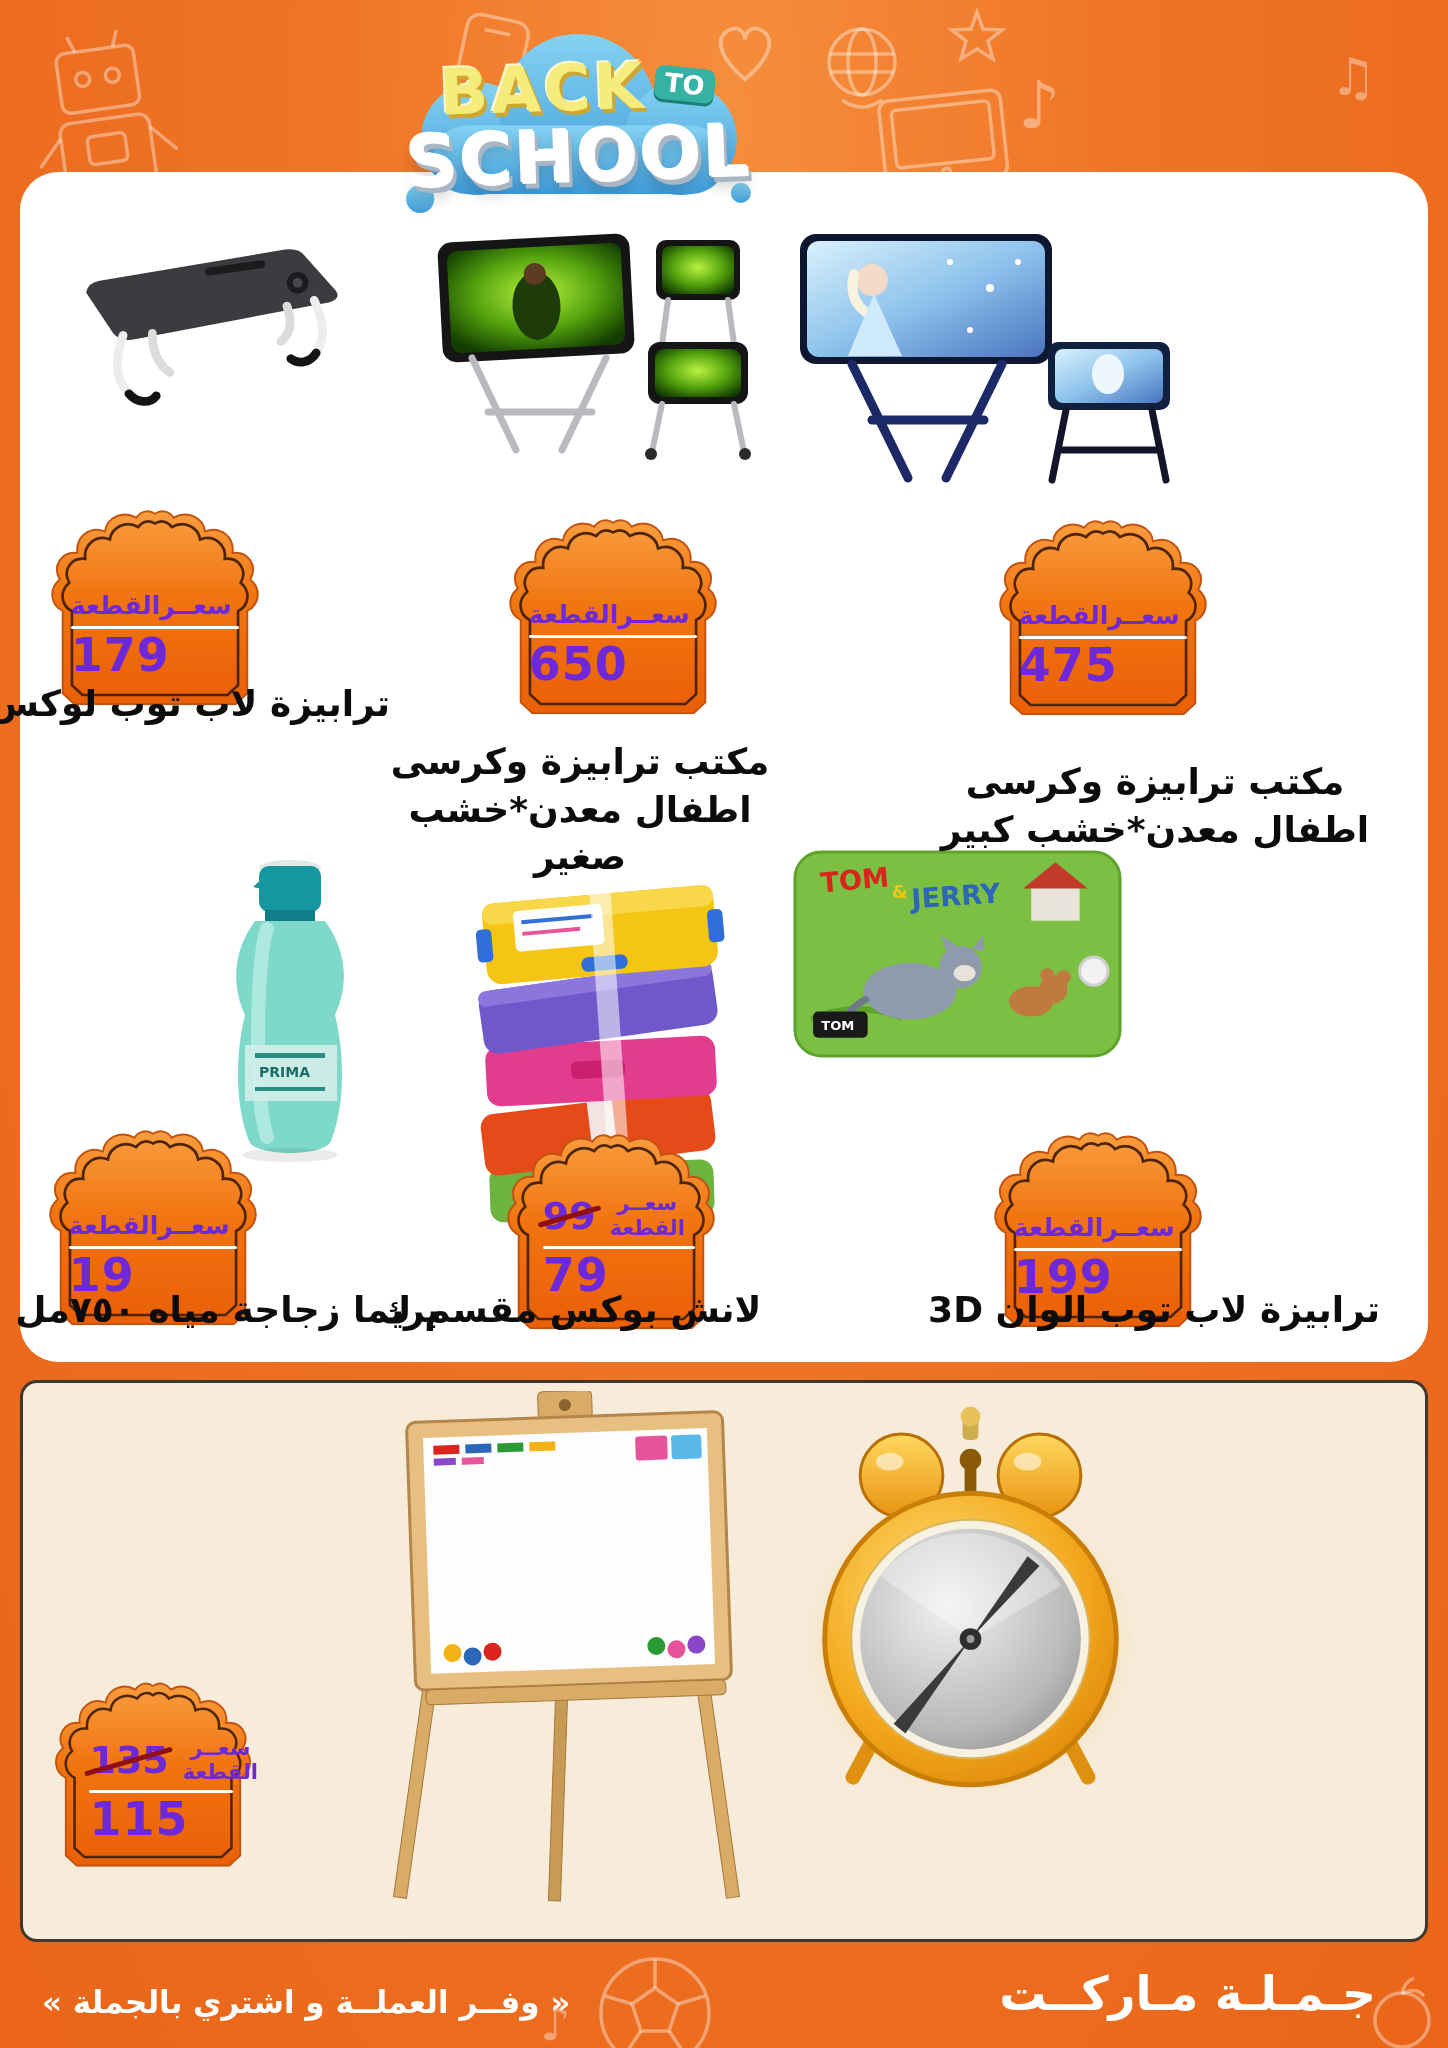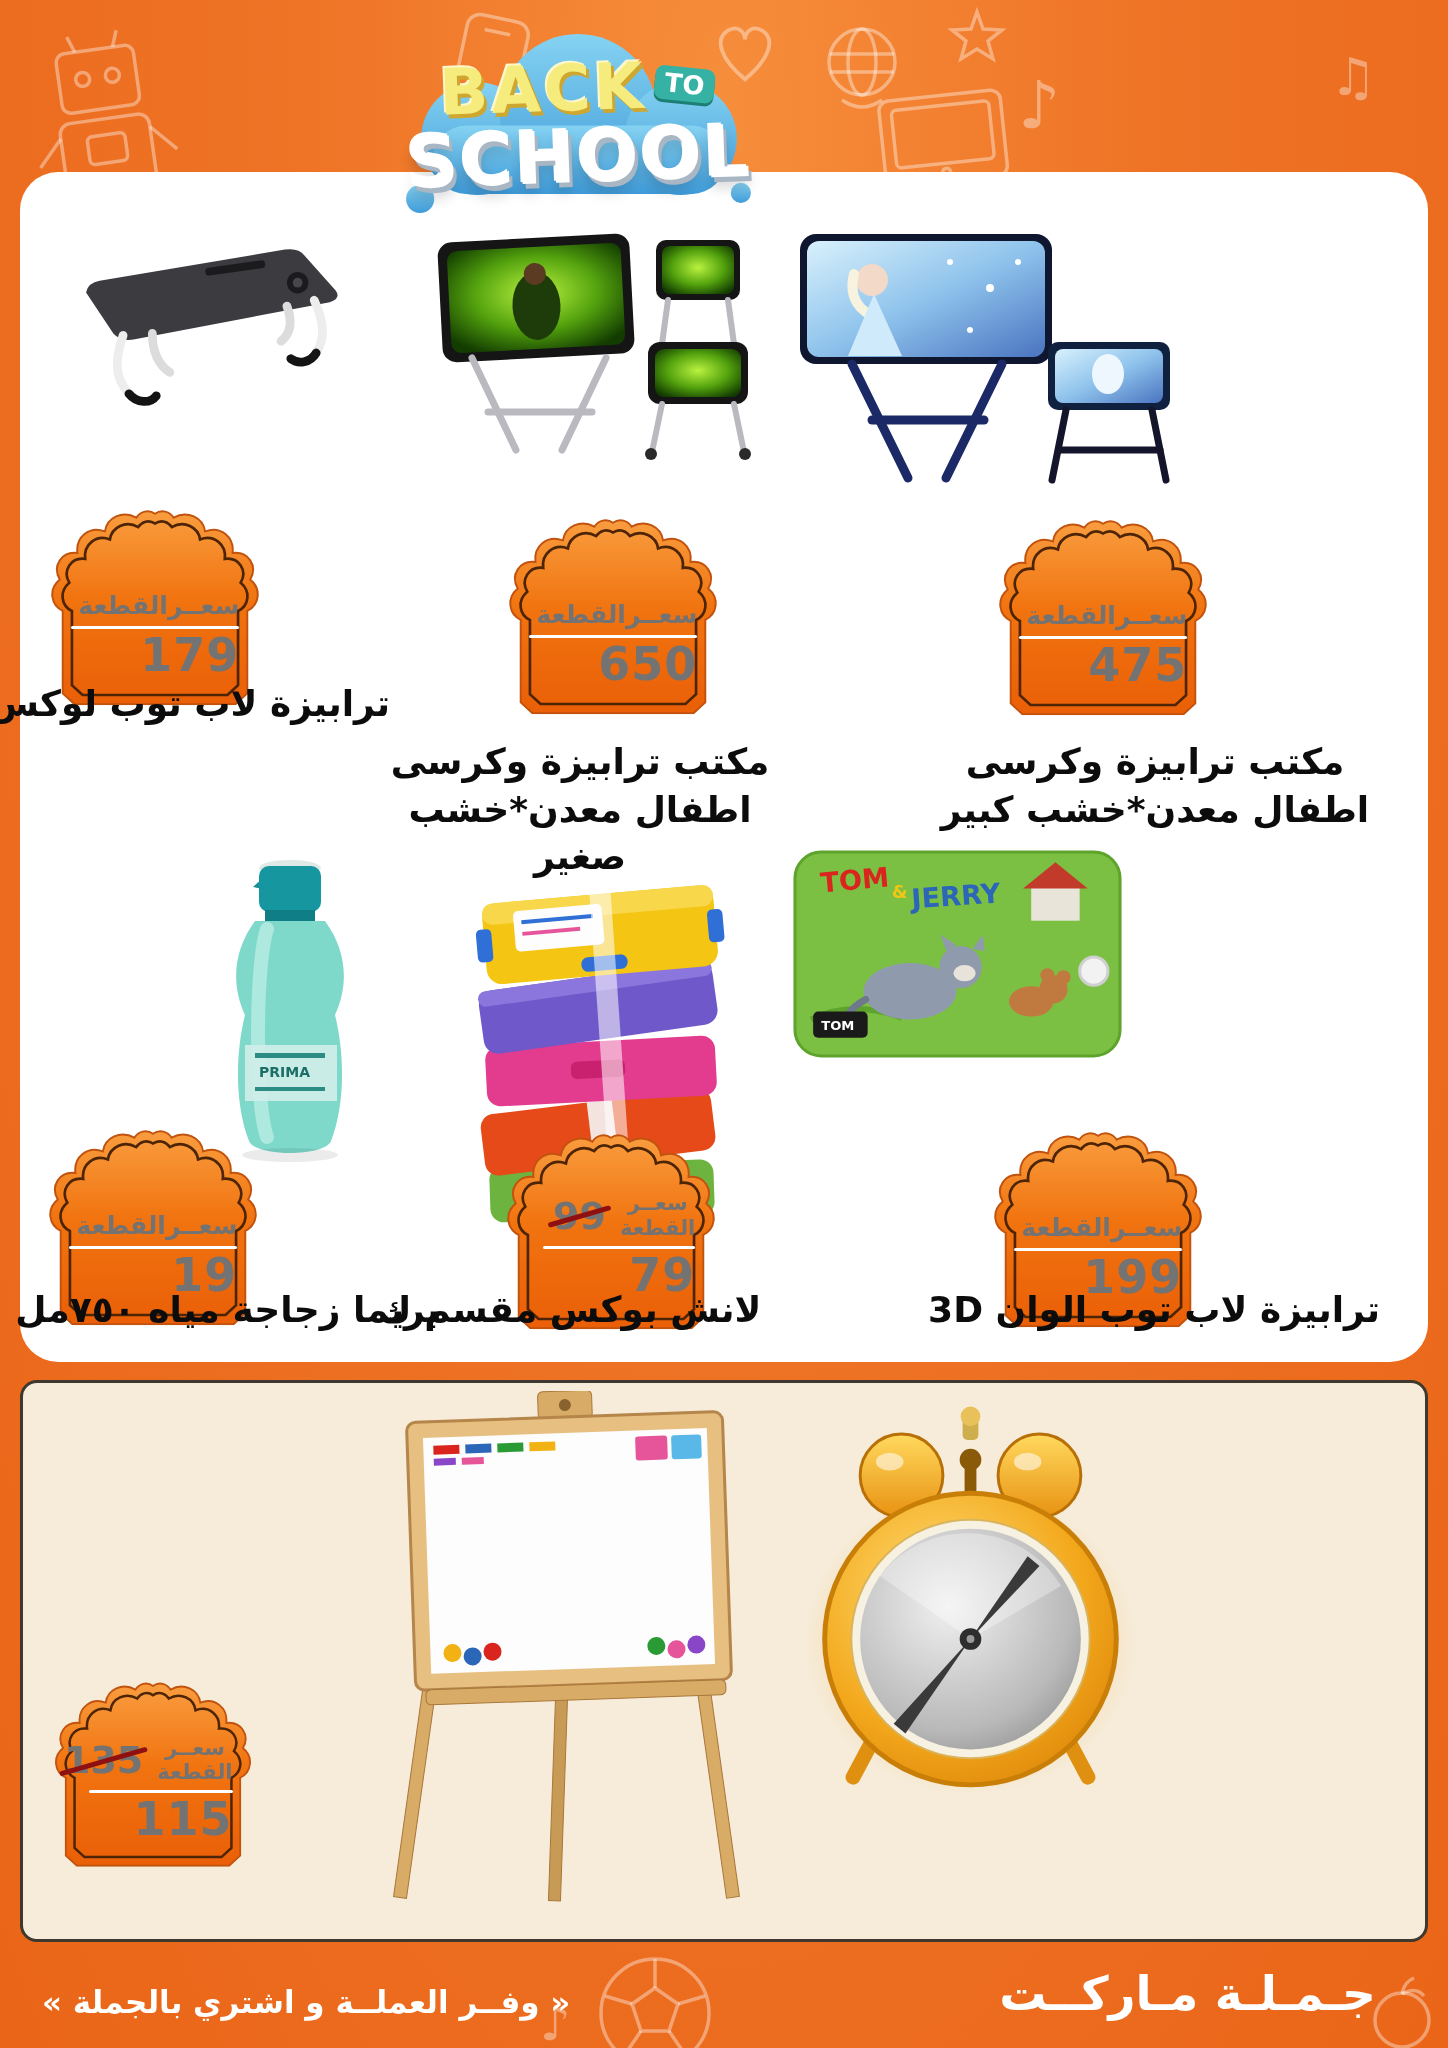--- a/index.html
+++ b/index.html
@@ -26,21 +26,21 @@
                border:3px solid #3f382e;border-radius:17px;z-index:1;box-sizing:border-box;}
   .abs{position:absolute;}
   .product-image svg{width:100%;height:100%;display:block;}
   .product-name{position:absolute;font-size:36px;font-weight:bold;color:#0c0c0c;text-align:center;
                 direction:rtl;line-height:1.32;}
   .nowrap{white-space:nowrap;}
   
   .badge{position:absolute;width:216px;height:198px;}
   .badge-bg{position:absolute;inset:0;width:100%;height:100%;}
   .badge-content{position:absolute;left:11%;right:11%;top:42%;bottom:5%;display:flex;
-                 flex-direction:column;align-items:flex-end;color:#737373;}
+                 flex-direction:column;align-items:flex-start;color:#6d28d9;}
   .badge--promo .badge-content{top:30%;padding-left:16px;}
   .badge-label{font-size:25px;font-weight:bold;direction:rtl;white-space:nowrap;}
   .badge-top{display:flex;align-items:center;justify-content:center;gap:14px;}
   .badge-label-stack{font-size:21px;font-weight:bold;line-height:1.15;text-align:center;direction:rtl;}
   .old-price{font-size:38px;font-weight:800;position:relative;line-height:1;}
   .old-price::after{content:"";position:absolute;left:-6px;right:-6px;top:46%;height:5px;
                     background:#8f1010;transform:rotate(-16deg);border-radius:3px;}
   .badge-rule{width:100%;height:3px;background:#fff;margin:6px 0 2px;border-radius:2px;}
   .badge-price{font-size:46px;font-weight:800;line-height:1.05;letter-spacing:1px;}
   
@@ -402,21 +402,21 @@
         </svg>
       <div class="badge-content">
         <div class="badge-label">سعــرالقطعة</div>
         <div class="badge-rule"></div>
         <div class="badge-price">199</div>
       </div>
     </div>
 
     <div class="product-name nowrap" style="left:10px;top:508px;width:360px">ترابيزة لاب توب لوكس</div>
     <div class="product-name" style="left:370px;top:566px;width:380px">مكتب ترابيزة وكرسى اطفال معدن*خشب صغير</div>
-    <div class="product-name" style="left:905px;top:566px;width:460px">مكتب ترابيزة وكرسى اطفال معدن*خشب كبير</div>
+    <div class="product-name" style="left:905px;top:586px;width:460px">مكتب ترابيزة وكرسى اطفال معدن*خشب كبير</div>
     <div class="product-name nowrap" style="left:0px;top:1114px;width:420px">بريما زجاجة مياه ٧٥٠مل</div>
     <div class="product-name nowrap" style="left:350px;top:1114px;width:400px">لانش بوكس مقسم ك</div>
     <div class="product-name nowrap" style="left:920px;top:1114px;width:440px">ترابيزة لاب توب  الوان 3D</div>
   </section>
 
   <section class="panel-cream">
 
     <div class="abs product-image" style="left:330px;top:8px;width:430px;height:520px">
       <svg viewBox="0 0 430 520">
         <rect x="92" y="140" width="13" height="370" transform="rotate(8 98 140)" fill="#d8ab66" stroke="#a9773a"></rect>

